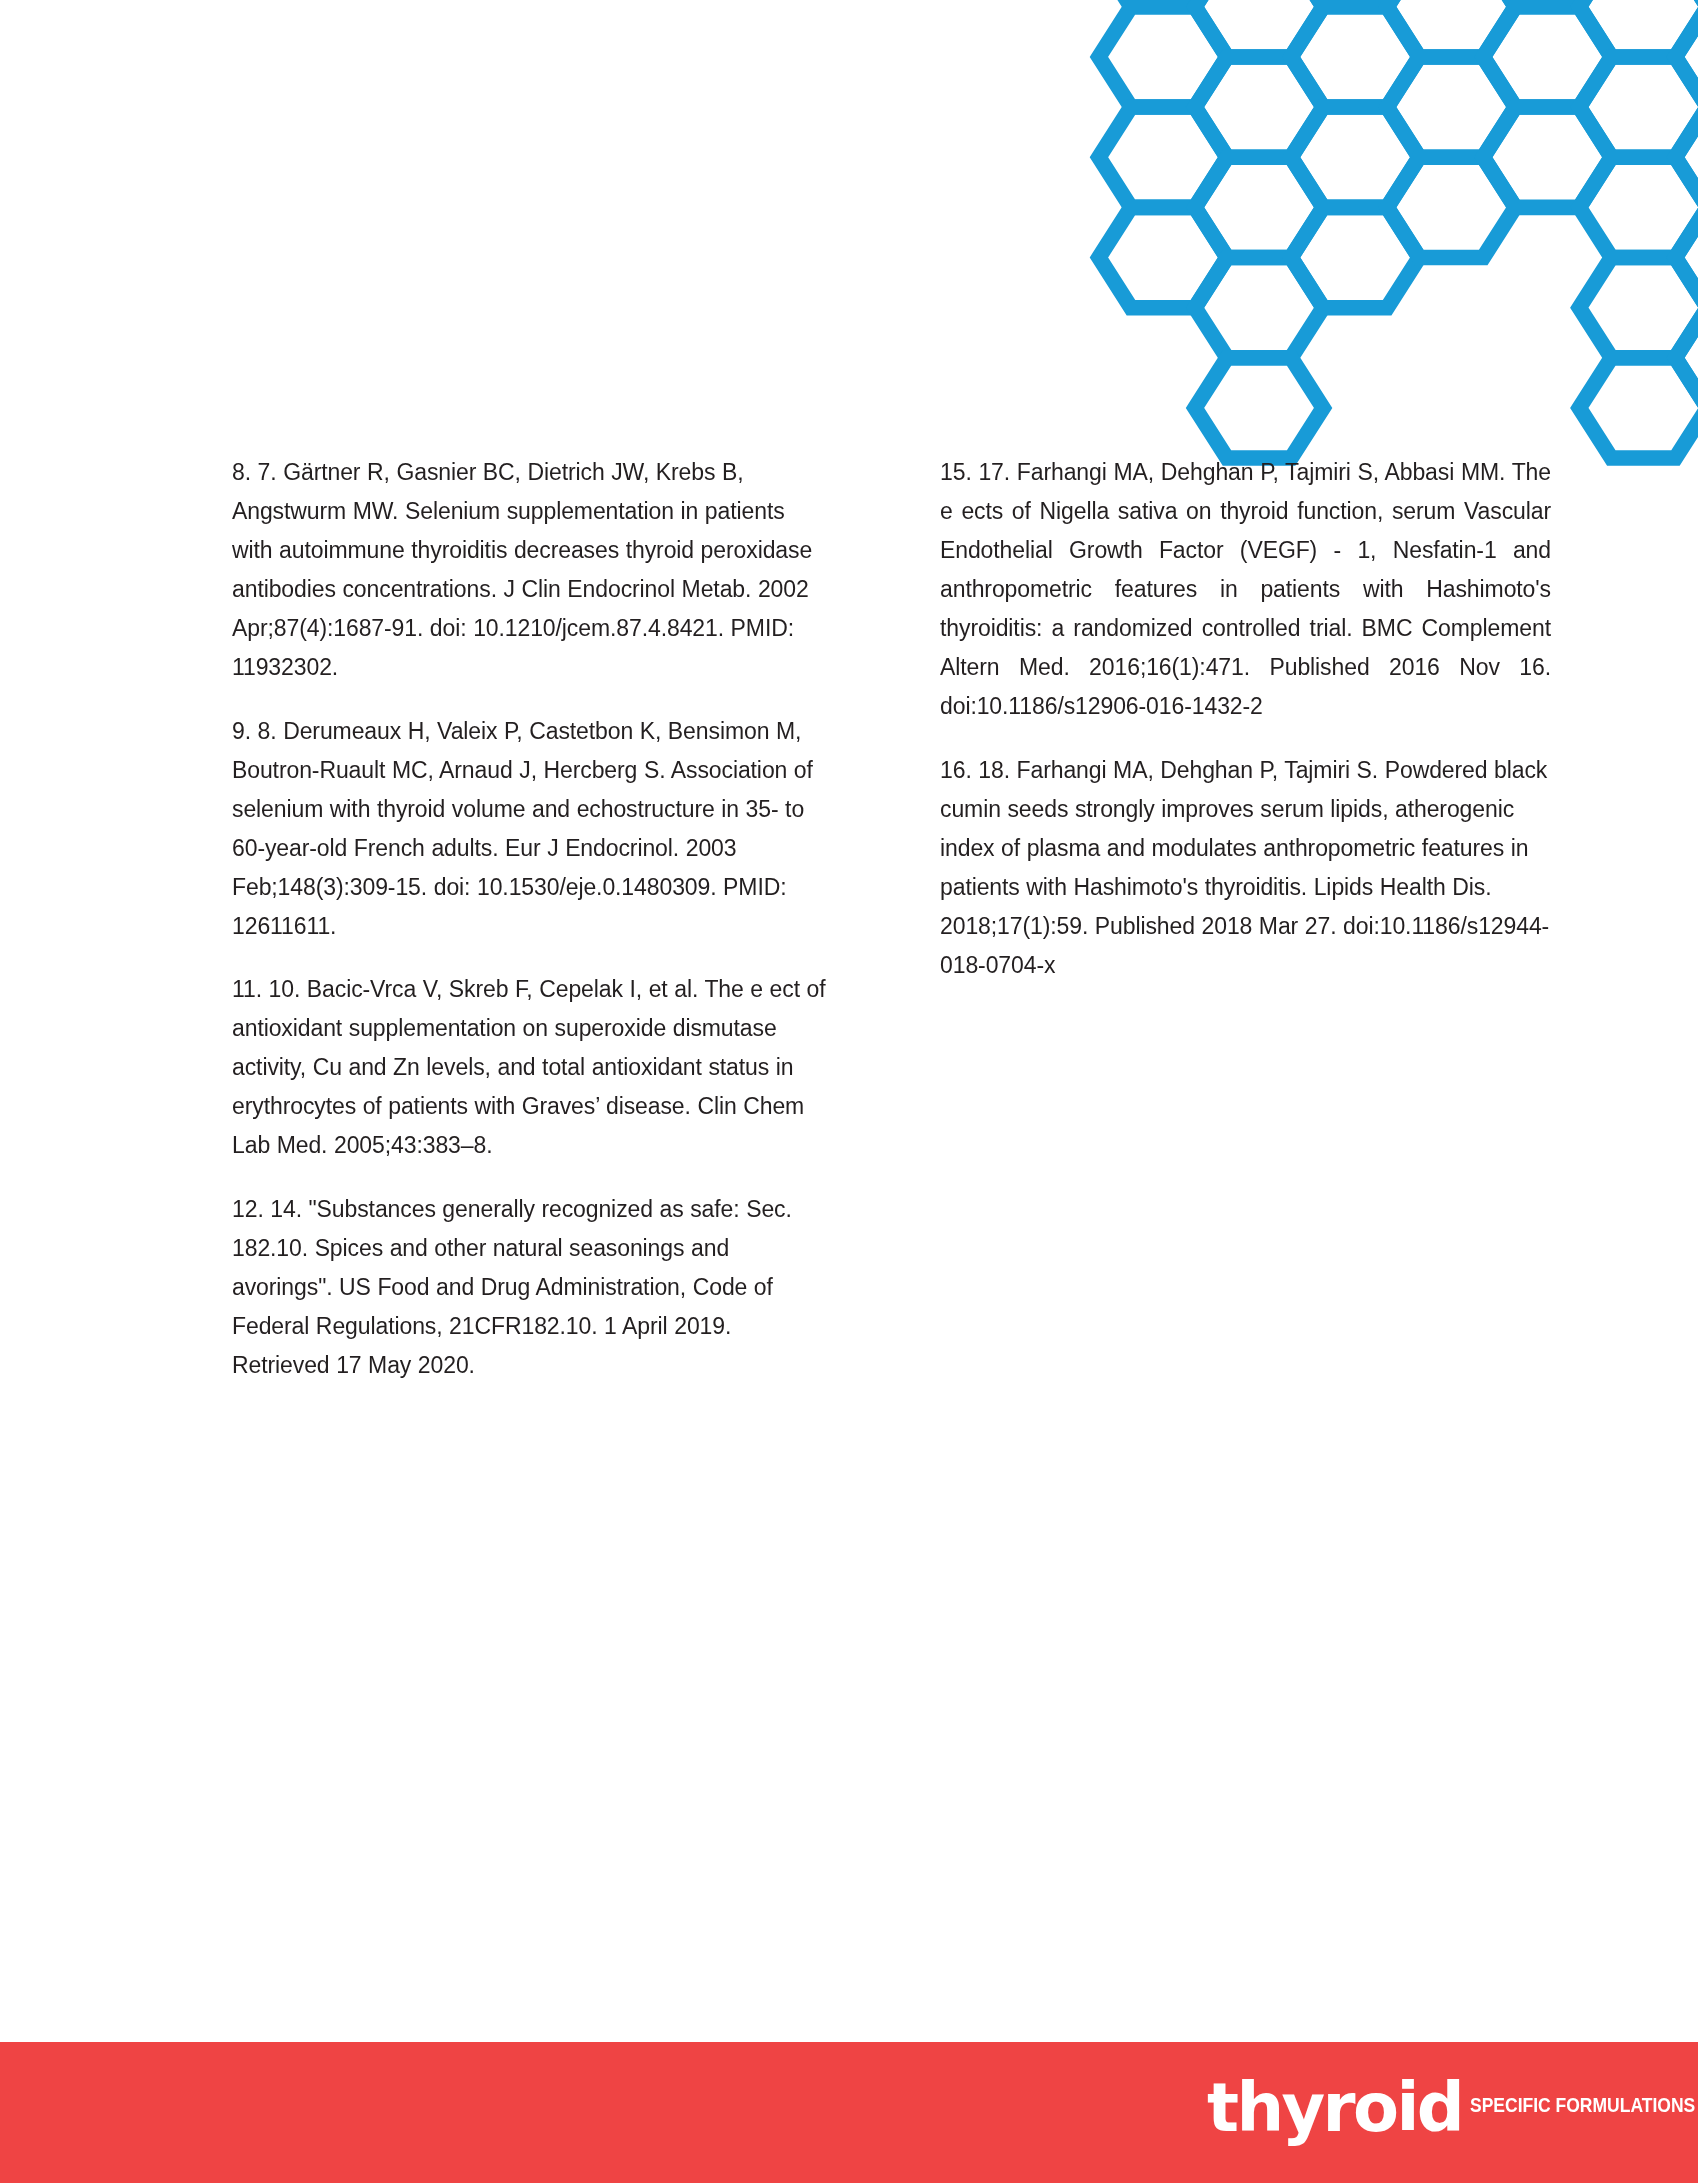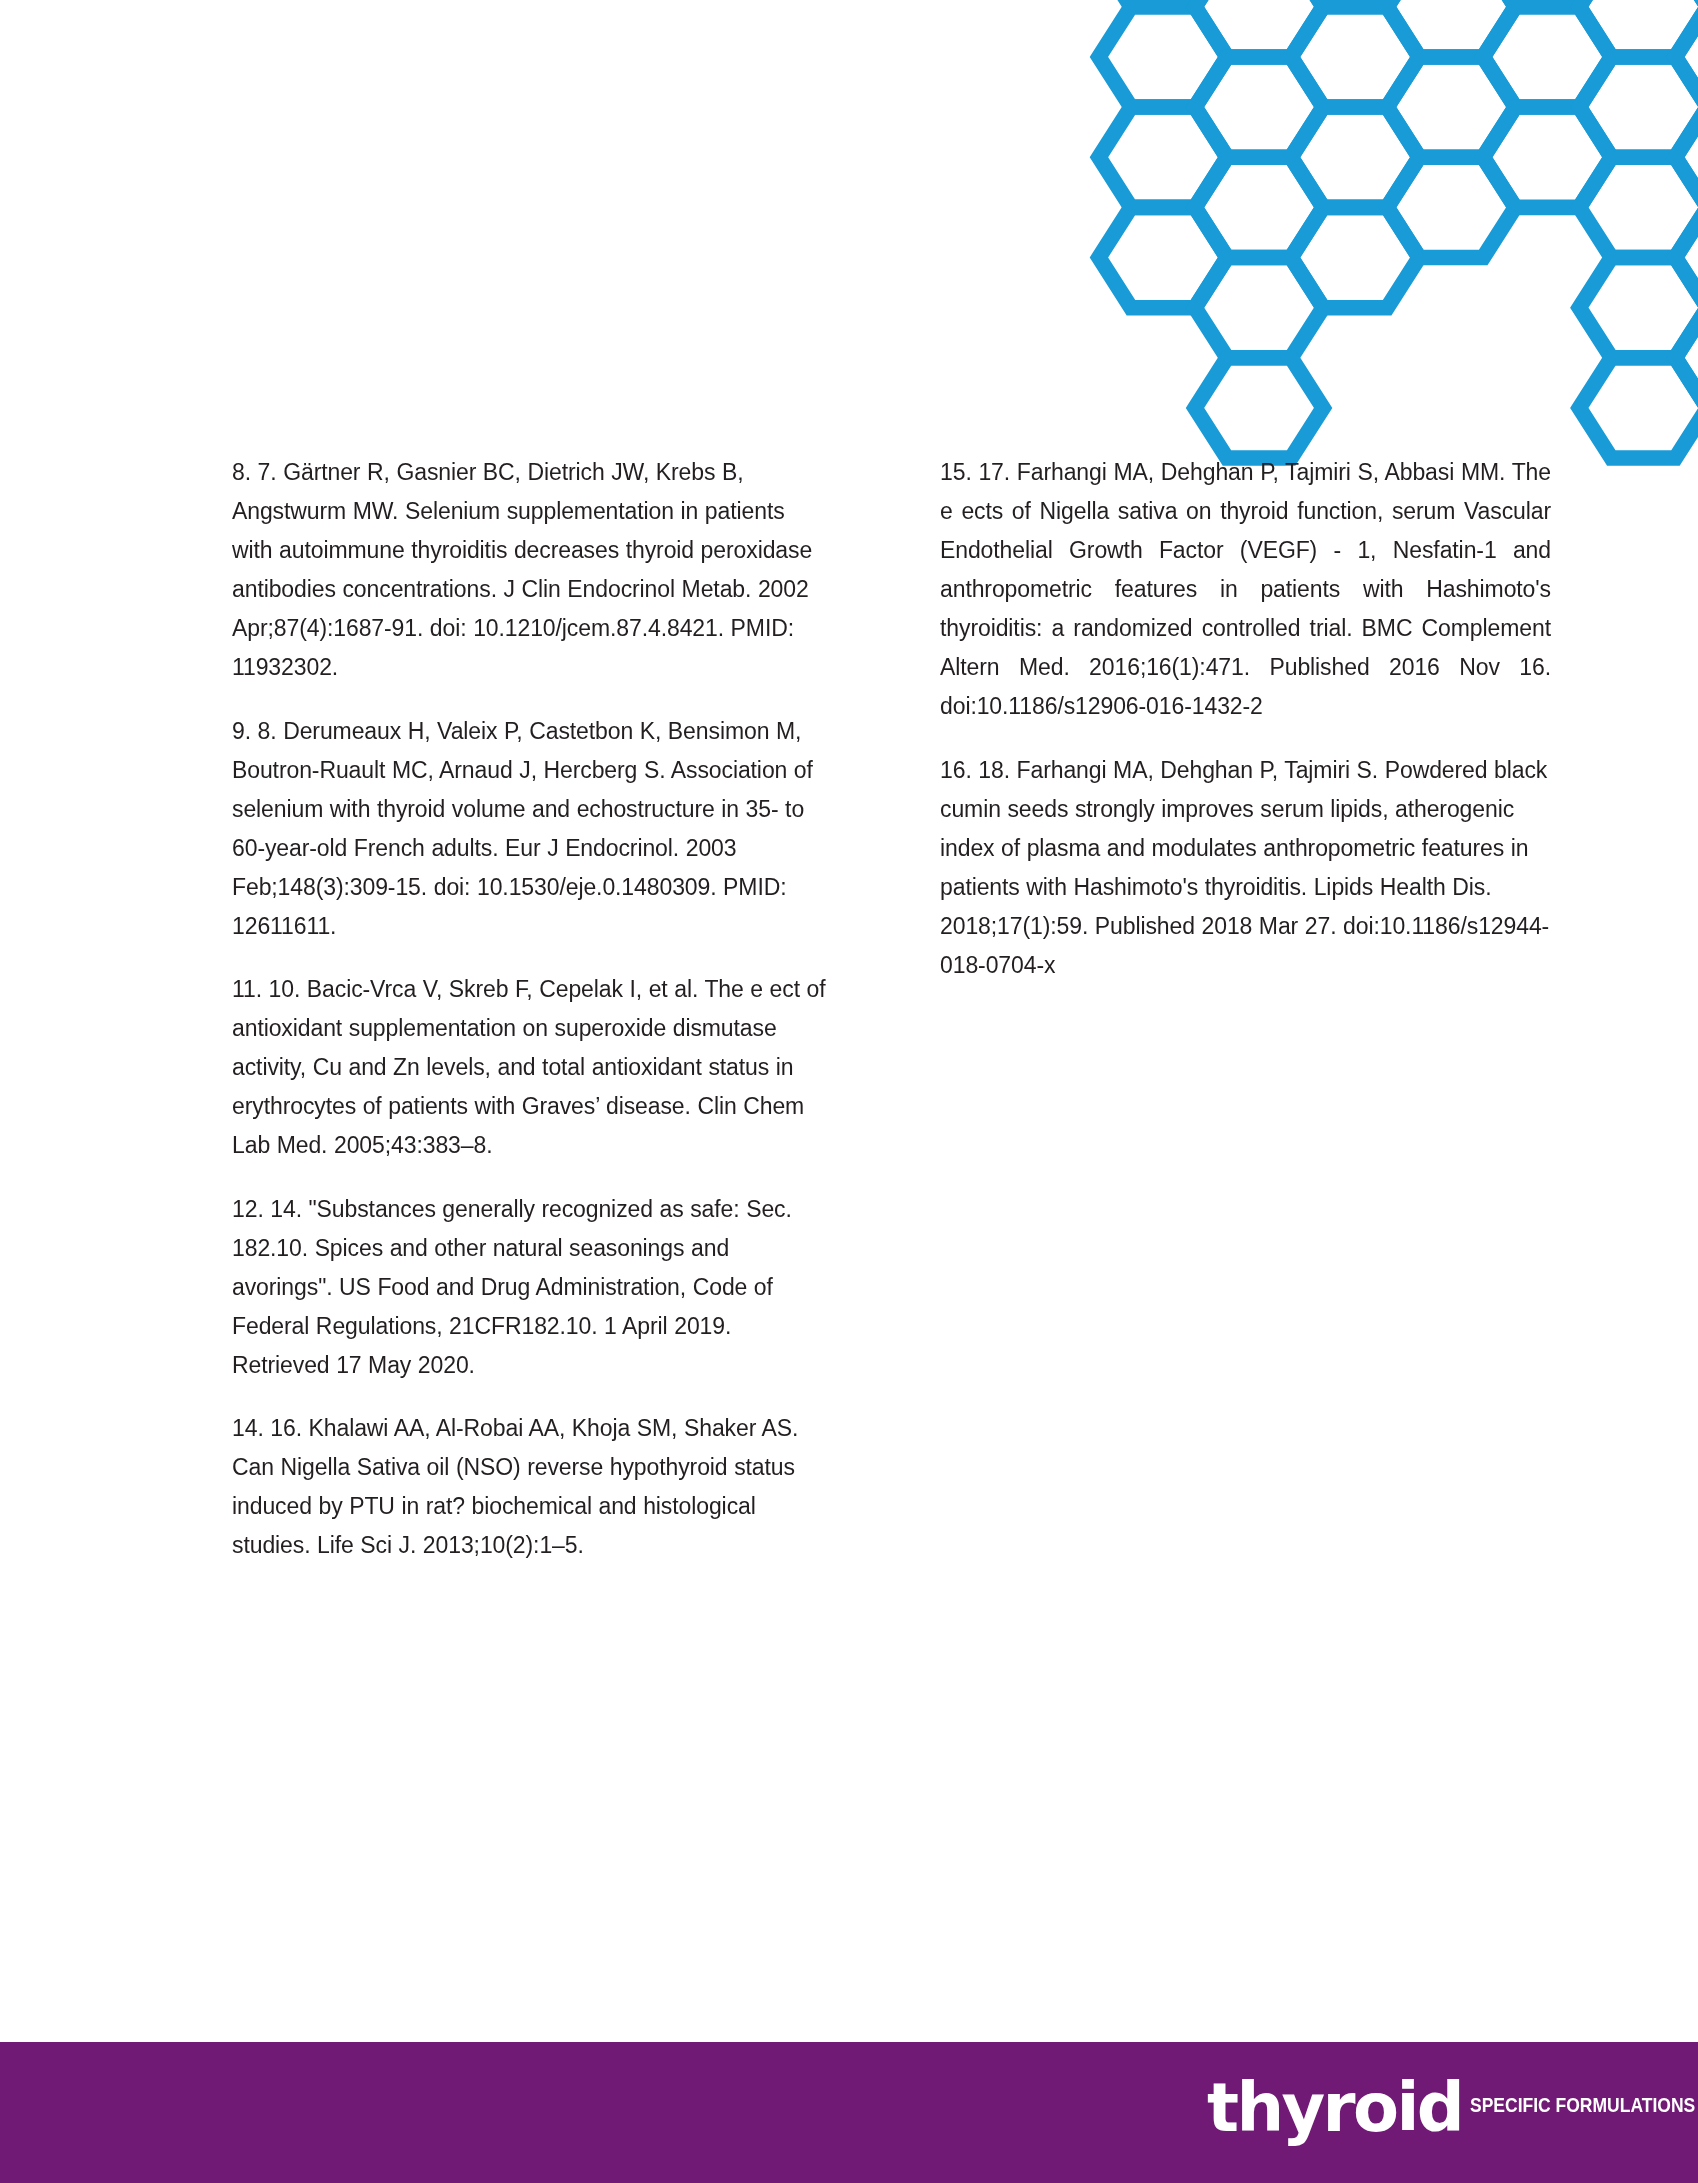--- a/index.html
+++ b/index.html
@@ -106,29 +106,28 @@
       <polygon points="2589,243 2638.5,165.5 2737.5,165.5 2787,243 2737.5,320.5 2638.5,320.5" fill="none" stroke="#189bd7" stroke-width="24" stroke-linejoin="miter"></polygon>
       <polygon points="2589,398 2638.5,320.5 2737.5,320.5 2787,398 2737.5,475.5 2638.5,475.5" fill="none" stroke="#189bd7" stroke-width="24" stroke-linejoin="miter"></polygon>
       <polygon points="2589,553 2638.5,475.5 2737.5,475.5 2787,553 2737.5,630.5 2638.5,630.5" fill="none" stroke="#189bd7" stroke-width="24" stroke-linejoin="miter"></polygon>
     </svg>
 
   <div class="ref-column left" id="refs-left">
       <p class="ref">8. 7. Gärtner R, Gasnier BC, Dietrich JW, Krebs B, Angstwurm MW. Selenium supplementation in patients with autoimmune thyroiditis decreases thyroid peroxidase antibodies concentrations. J Clin Endocrinol Metab. 2002 Apr;87(4):1687-91. doi: 10.1210/jcem.87.4.8421. PMID: 11932302.</p>
       <p class="ref">9. 8. Derumeaux H, Valeix P, Castetbon K, Bensimon M, Boutron-Ruault MC, Arnaud J, Hercberg S. Association of selenium with thyroid volume and echostructure in 35- to 60-year-old French adults. Eur J Endocrinol. 2003 Feb;148(3):309-15. doi: 10.1530/eje.0.1480309. PMID: 12611611.</p>
       <p class="ref">11. 10. Bacic-Vrca V, Skreb F, Cepelak I, et al. The e ect of antioxidant supplementation on superoxide dismutase activity, Cu and Zn levels, and total antioxidant status in erythrocytes of patients with Graves’ disease. Clin Chem Lab Med. 2005;43:383–8.</p>
       <p class="ref">12. 14. "Substances generally recognized as safe: Sec. 182.10. Spices and other natural seasonings and  avorings". US Food and Drug Administration, Code of Federal Regulations, 21CFR182.10. 1 April 2019. Retrieved 17 May 2020.</p>
-      <p class="ref">14. 16. Khalawi AA, Al-Robai AA, Khoja SM, Shaker AS. Can Nigella Sativa oil (NSO) reverse hypothyroid status induced by PTU in rat? biochemical and histological studies. Life Sci J. 2013;10(2):1–5.</p>
     </div>
 
   <div class="ref-column right" id="refs-right">
       <p class="ref justify">15. 17. Farhangi MA, Dehghan P, Tajmiri S, Abbasi MM. The e ects of Nigella sativa on thyroid function, serum Vascular Endothelial Growth Factor (VEGF) - 1, Nesfatin-1 and anthropometric features in patients with Hashimoto's thyroiditis: a randomized controlled trial. BMC Complement Altern Med. 2016;16(1):471. Published 2016 Nov 16. doi:10.1186/s12906-016-1432-2</p>
       <p class="ref">16. 18. Farhangi MA, Dehghan P, Tajmiri S. Powdered black cumin seeds strongly improves serum lipids, atherogenic index of plasma and modulates anthropometric features in patients with Hashimoto's thyroiditis. Lipids Health Dis. 2018;17(1):59. Published 2018 Mar 27. doi:10.1186/s12944-018-0704-x</p>
     </div>
 
-  <div class="footer-bar" id="footer-bar" style="background: #701a75;">
+  <div class="footer-bar" id="footer-bar" style="background: #ef4444;">
     <div class="logo-lockup">
       <span class="logo-word">thyroid</span>
       <span class="logo-tagline">SPECIFIC FORMULATIONS</span>
     </div>
   </div>
 
 </div>
 
 
 </body></html>

